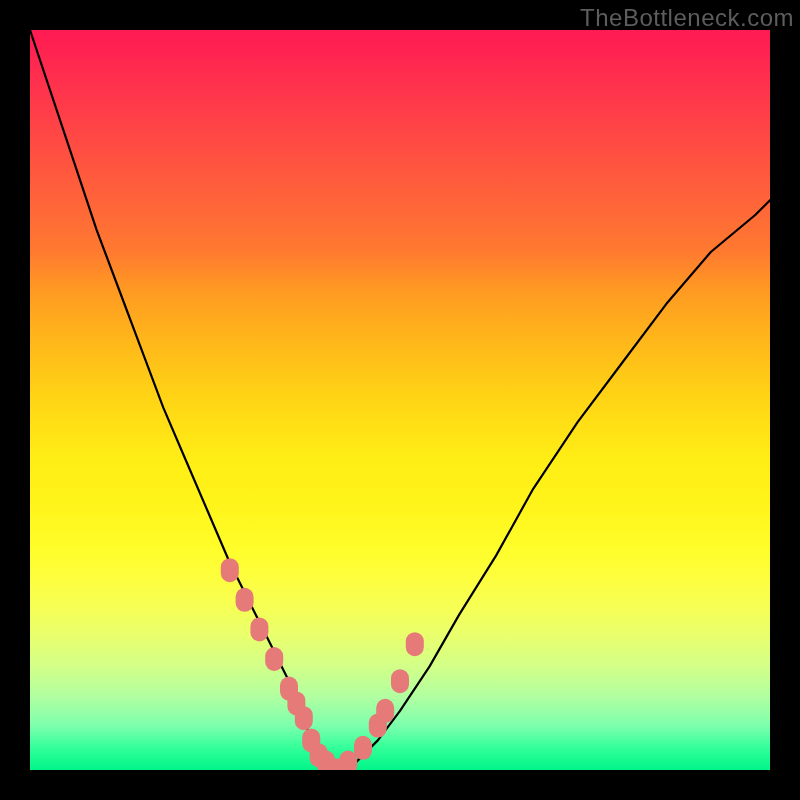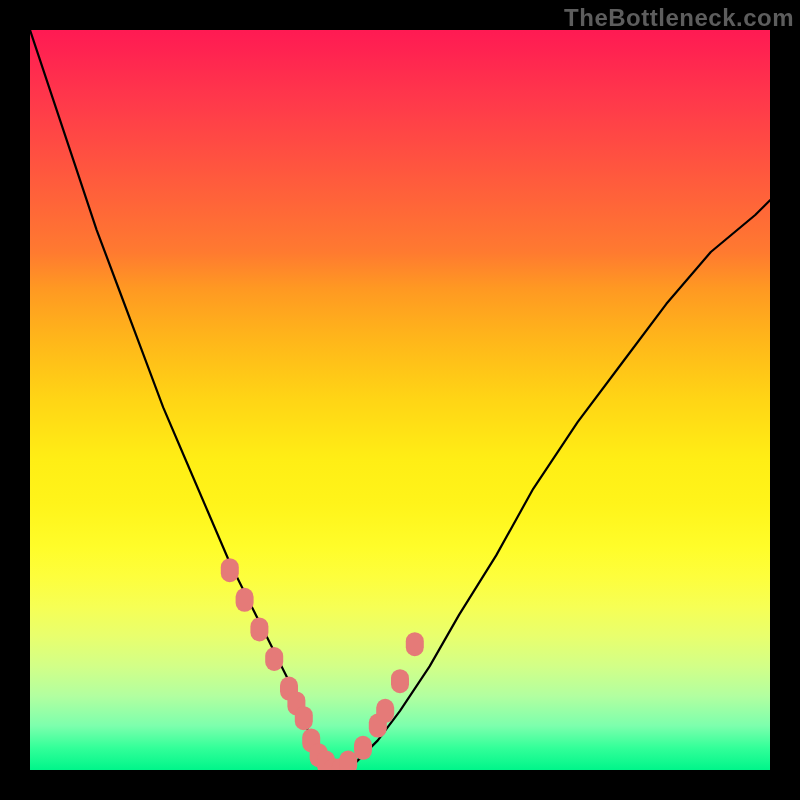--- a/index.html
+++ b/index.html
@@ -43,21 +43,21 @@
       #7dffad 94%,
       #33ff99 97%,
       #00f58a 100%);
   }
   .watermark {
     position: absolute;
     top: 4px;
     right: 6px;
     color: #5d5d5d;
     font-size: 24px;
-    font-weight: 700;
+    font-weight: 400;
     letter-spacing: 0.5px;
     z-index: 30;
   }
   svg.curve {
     position: absolute;
     left: 0;
     top: 0;
     width: 740px;
     height: 740px;
     z-index: 10;

